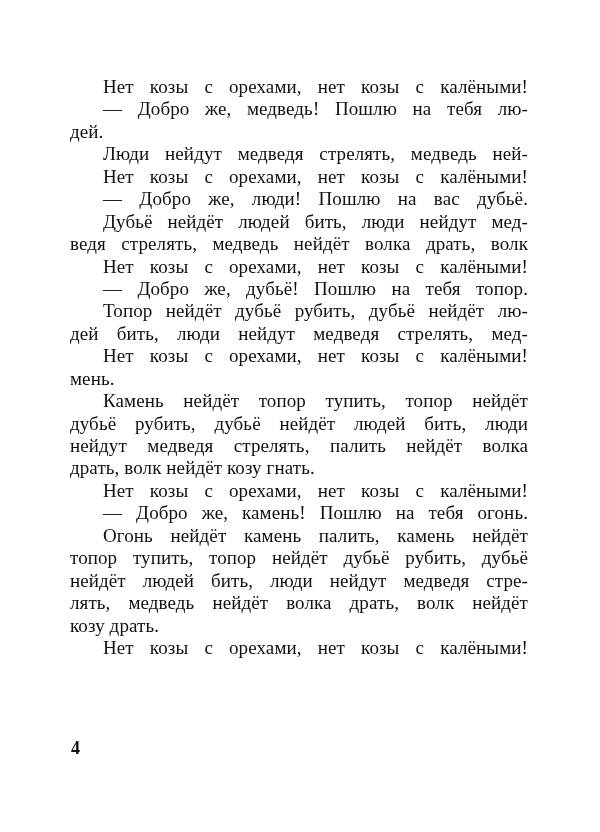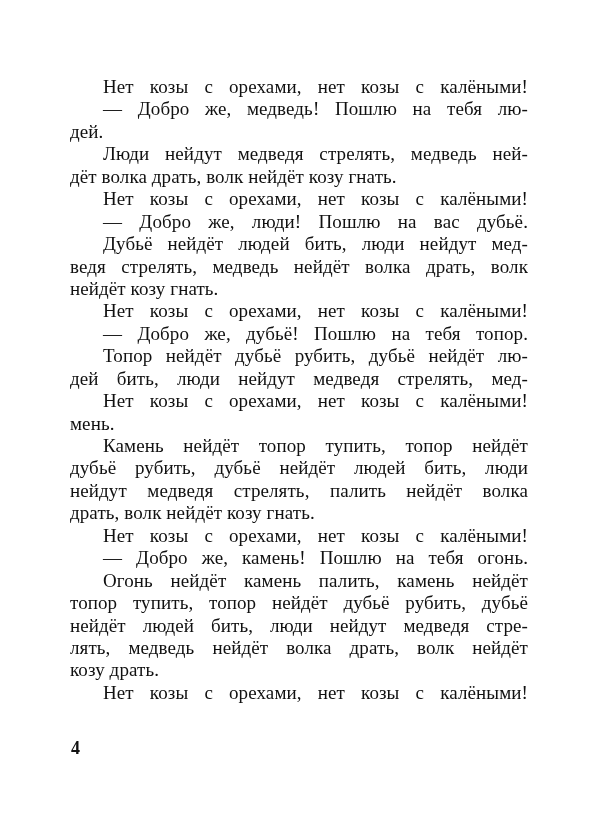--- a/index.html
+++ b/index.html
@@ -46,26 +46,24 @@
     }
   </style>
 </head>
 <body>
 
 <div class="page" id="page-body">
     <div class="line indent">Нет козы с орехами, нет козы с калёными!</div>
     <div class="line indent">— Добро же, медведь! Пошлю на тебя лю-</div>
     <div class="line last">дей.</div>
     <div class="line indent">Люди нейдут медведя стрелять, медведь ней-</div>
-    <div class="line last">дёт волка драть, волк нейдёт козу гнать.</div>
     <div class="line indent">Нет козы с орехами, нет козы с калёными!</div>
     <div class="line indent">— Добро же, люди! Пошлю на вас дубьё.</div>
     <div class="line indent">Дубьё нейдёт людей бить, люди нейдут мед-</div>
     <div class="line">ведя стрелять, медведь нейдёт волка драть, волк</div>
-    <div class="line last">нейдёт козу гнать.</div>
     <div class="line indent">Нет козы с орехами, нет козы с калёными!</div>
     <div class="line indent">— Добро же, дубьё! Пошлю на тебя топор.</div>
     <div class="line indent">Топор нейдёт дубьё рубить, дубьё нейдёт лю-</div>
     <div class="line">дей бить, люди нейдут медведя стрелять, мед-</div>
     <div class="line indent">Нет козы с орехами, нет козы с калёными!</div>
     <div class="line last">мень.</div>
     <div class="line indent">Камень нейдёт топор тупить, топор нейдёт</div>
     <div class="line">дубьё рубить, дубьё нейдёт людей бить, люди</div>
     <div class="line">нейдут медведя стрелять, палить нейдёт волка</div>
     <div class="line last">драть, волк нейдёт козу гнать.</div>

